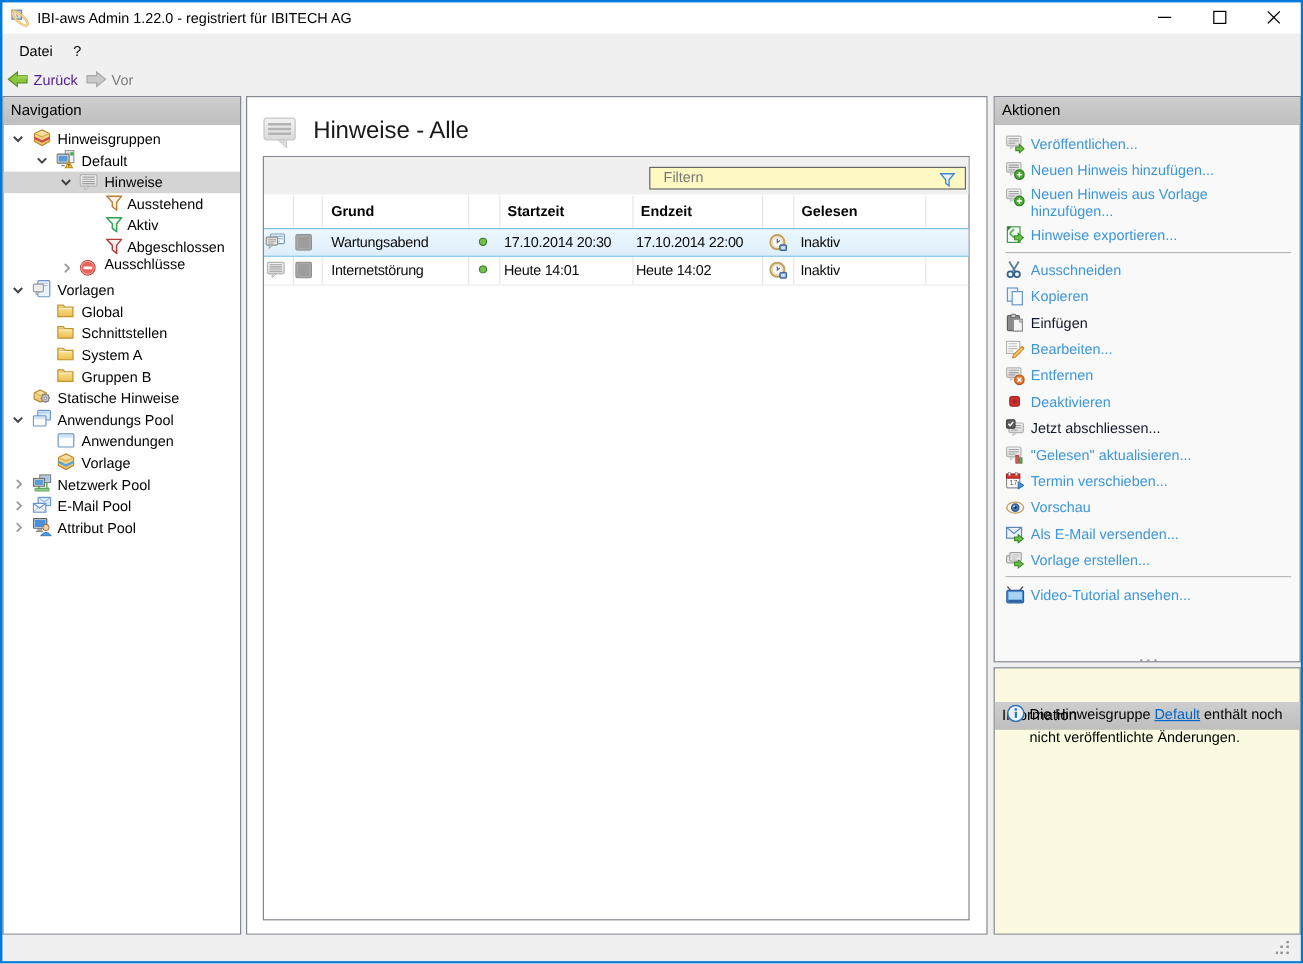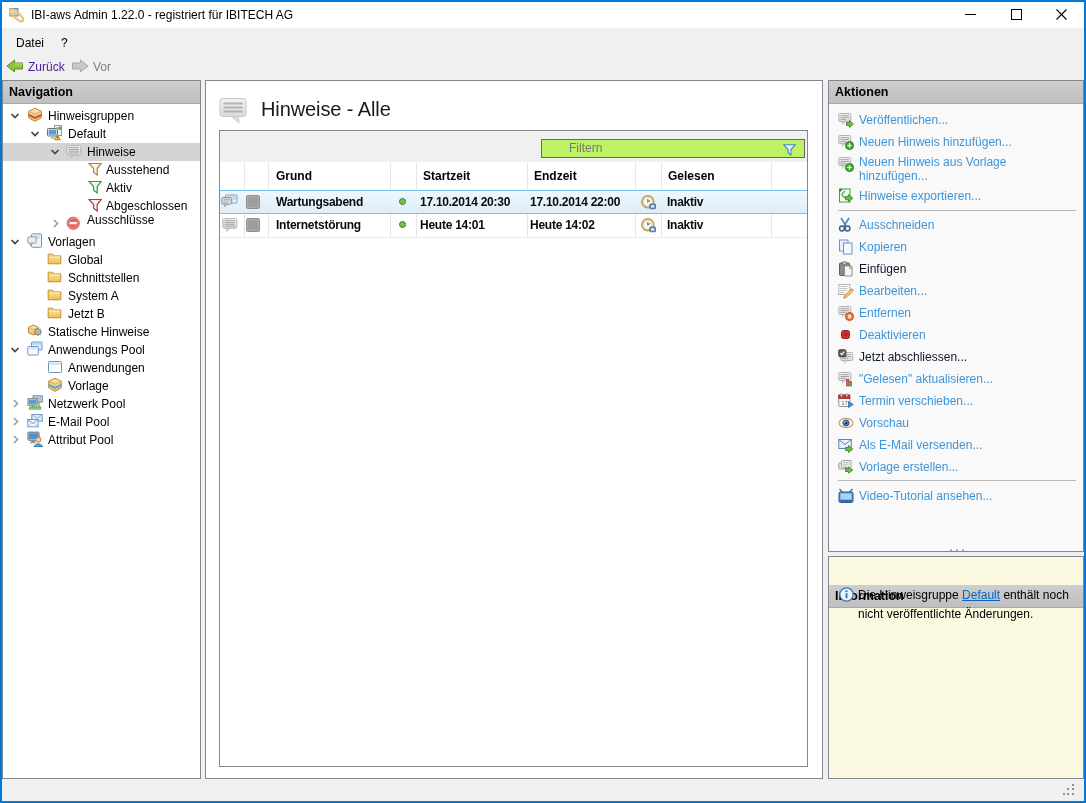--- a/index.html
+++ b/index.html
@@ -3,31 +3,31 @@
 *{margin:0;padding:0;box-sizing:border-box}
 html,body{width:1086px;height:803px}
 body{position:relative;font-family:"Liberation Sans",sans-serif;background:#f0f0f0;overflow:hidden}
 .abs{position:absolute}
 .frame{position:absolute;left:0;top:0;width:1086px;height:803px;border:2px solid #0079d8;z-index:50;pointer-events:none}
 .titlebar{position:absolute;left:0;top:0;width:1086px;height:28px;background:#fff}
 .title-text{position:absolute;left:31px;top:8px;font-size:12px;color:#000}
 .menu-item{position:absolute;font-size:12px;color:#000}
 .tb-label{position:absolute;top:60px;font-size:12px;color:#000}
 .panel{position:absolute;background:#fff;border:1px solid #828790}
-.phead{position:absolute;height:23px;background:linear-gradient(180deg,#cecece,#bfbfbf);border-bottom:1px solid #ababab;font-size:12.5px;font-weight:bold;color:#000;line-height:22px;padding-left:6px}
+.phead{position:absolute;height:23px;background:linear-gradient(180deg,#cecece,#bfbfbf);border-bottom:1px solid #ababab;font-size:12.5px;font-weight:normal;color:#000;line-height:22px;padding-left:6px}
 .trow{position:absolute;height:18px;line-height:18px;font-size:12px;color:#000;white-space:nowrap}
 .hl{position:absolute;background:#d4d4d4}
 .bigtitle{position:absolute;left:261px;top:98px;font-size:20px;color:#1a1a1a;letter-spacing:-0.1px}
 .tableb{position:absolute;left:219px;top:130px;width:589px;height:637px;border:1px solid #828790;background:#fff}
 .ttool{position:absolute;left:220px;top:131px;width:587px;height:31px;background:#f0f0f0}
-.filter{position:absolute;left:541px;top:139px;width:264px;height:19px;background:#bef264;border:1px solid #66676d;font-size:12px;color:#767676;line-height:17px;padding-left:27px}
+.filter{position:absolute;left:541px;top:139px;width:264px;height:19px;background:#fef9c3;border:1px solid #66676d;font-size:12px;color:#767676;line-height:17px;padding-left:11px}
 .colsep{position:absolute;top:163px;height:74px;width:1px;background:#e6e6e6}
 .hcell{position:absolute;top:163px;height:27px;line-height:27px;font-size:12px;font-weight:bold;color:#000}
 .selrow{position:absolute;left:220px;top:190px;width:587px;height:24px;background:linear-gradient(180deg,#edf7fd 0%,#ddeefa 100%);border-top:1px solid #79c1ec;border-bottom:1px solid #79c1ec}
-.dcell{position:absolute;height:24px;line-height:24px;font-size:12px;font-weight:700;color:#0a0a0a;letter-spacing:-0.25px;white-space:nowrap}
+.dcell{position:absolute;height:24px;line-height:24px;font-size:12px;font-weight:400;color:#0a0a0a;letter-spacing:-0.25px;white-space:nowrap}
 .aktrow{position:absolute;font-size:12px;color:#3d95da;white-space:nowrap}
 .aktrow.blk{color:#0f172a}
 .aicon{position:absolute;left:838px;width:16px;height:16px}
 .asep{position:absolute;left:838px;width:238px;height:1px;background:#b9b9b9}
 .statusbar{position:absolute;left:0;top:779px;width:1086px;height:22px;background:#f0f0f0}
 </style></head><body>
 
 <div class="titlebar"></div>
 <svg class="abs" style="left:8px;top:6px" width="18" height="18" viewBox="0 0 18 18">
  <rect x="2" y="2.5" width="8" height="7.5" fill="#a9bed2" stroke="#6b8aa8" stroke-width="1"></rect>
@@ -234,21 +234,21 @@
       <use href="#i-folder"></use>
     </svg>
 <div class="trow" style="left:68px;top:269px">Schnittstellen</div>
 <svg class="abs" style="left:47px;top:287px" width="15" height="15">
       <use href="#i-folder"></use>
     </svg>
 <div class="trow" style="left:68px;top:287px">System A</div>
 <svg class="abs" style="left:47px;top:305px" width="15" height="15">
       <use href="#i-folder"></use>
     </svg>
-<div class="trow" style="left:68px;top:305px">Jetzt B</div>
+<div class="trow" style="left:68px;top:305px">Gruppen B</div>
 <svg class="abs" style="left:27px;top:323px" width="16" height="16">
       <use href="#i-statisch"></use>
     </svg>
 <div class="trow" style="left:48px;top:323px">Statische Hinweise</div>
 <svg class="abs" style="left:10px;top:345px" width="10" height="10">
       <use href="#chev-open"></use>
     </svg>
 <svg class="abs" style="left:27px;top:341px" width="16" height="16">
       <use href="#i-anwpool"></use>
     </svg>

